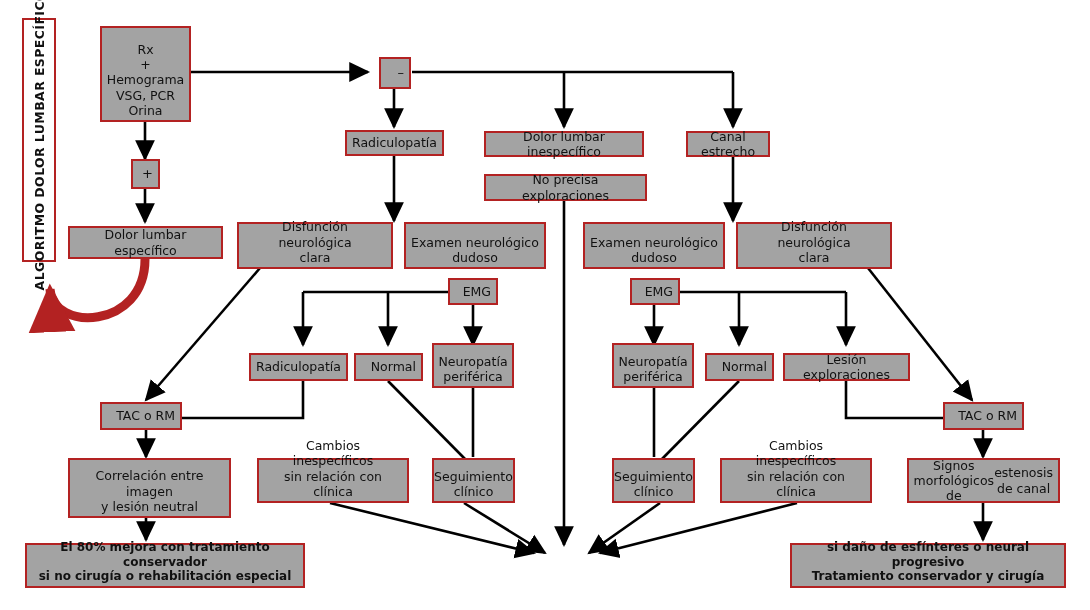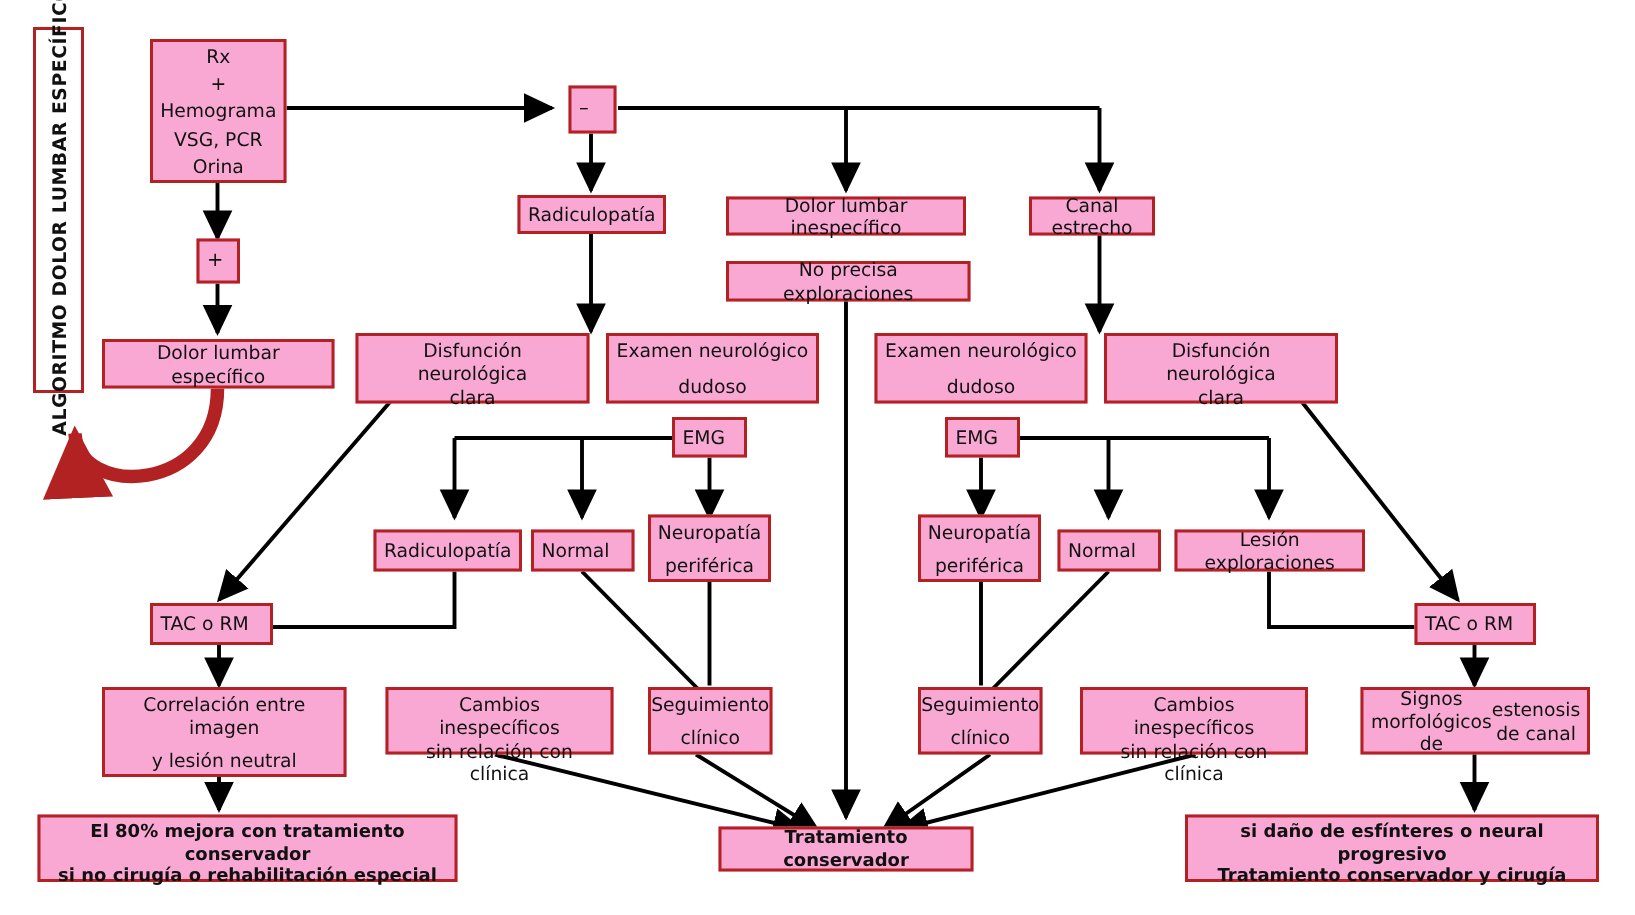--- a/index.html
+++ b/index.html
@@ -20,25 +20,25 @@
     left: 0;
     top: 0;
     width: 1090px;
     height: 610px;
     pointer-events: none;
   }
   .node {
     position: absolute;
     box-sizing: border-box;
     border: 2px solid #b32222;
-    background: #f9a8d4;
+    background: #a3a3a3;
     color: #111111;
     display: flex;
     align-items: center;
-    justify-content: space-between;
+    justify-content: flex-end;
     text-align: center;
     font-size: 12.5px;
     line-height: 1.22;
     padding: 2px 5px;
     z-index: 3;
   }
   .node.tiny  { font-size: 13px; }
   .node.bold  { font-weight: bold; font-size: 12px; }
   .banner {
     position: absolute;
@@ -270,22 +270,19 @@
   <div class="node" style="left:907px; top:458px; width:153px; height:45px; flex-direction:row;">
     <div>Signos morfológicos de</div>
     <div>estenosis de canal</div>
   </div>
 
   <div class="node bold" style="left:25px; top:543px; width:280px; height:45px; flex-direction:column;">
     <div>El 80% mejora con tratamiento conservador</div>
     <div>si no cirugía o rehabilitación especial</div>
   </div>
 
-  <div class="node bold" style="left:479px; top:551px; width:170px; height:30px;">
-    <span>Tratamiento conservador</span>
-  </div>
 
   <div class="node bold" style="left:790px; top:543px; width:276px; height:45px; flex-direction:column;">
     <div>si daño de esfínteres o neural progresivo</div>
     <div>Tratamiento conservador y cirugía</div>
   </div>
 
 </div>
 
 </body></html>

